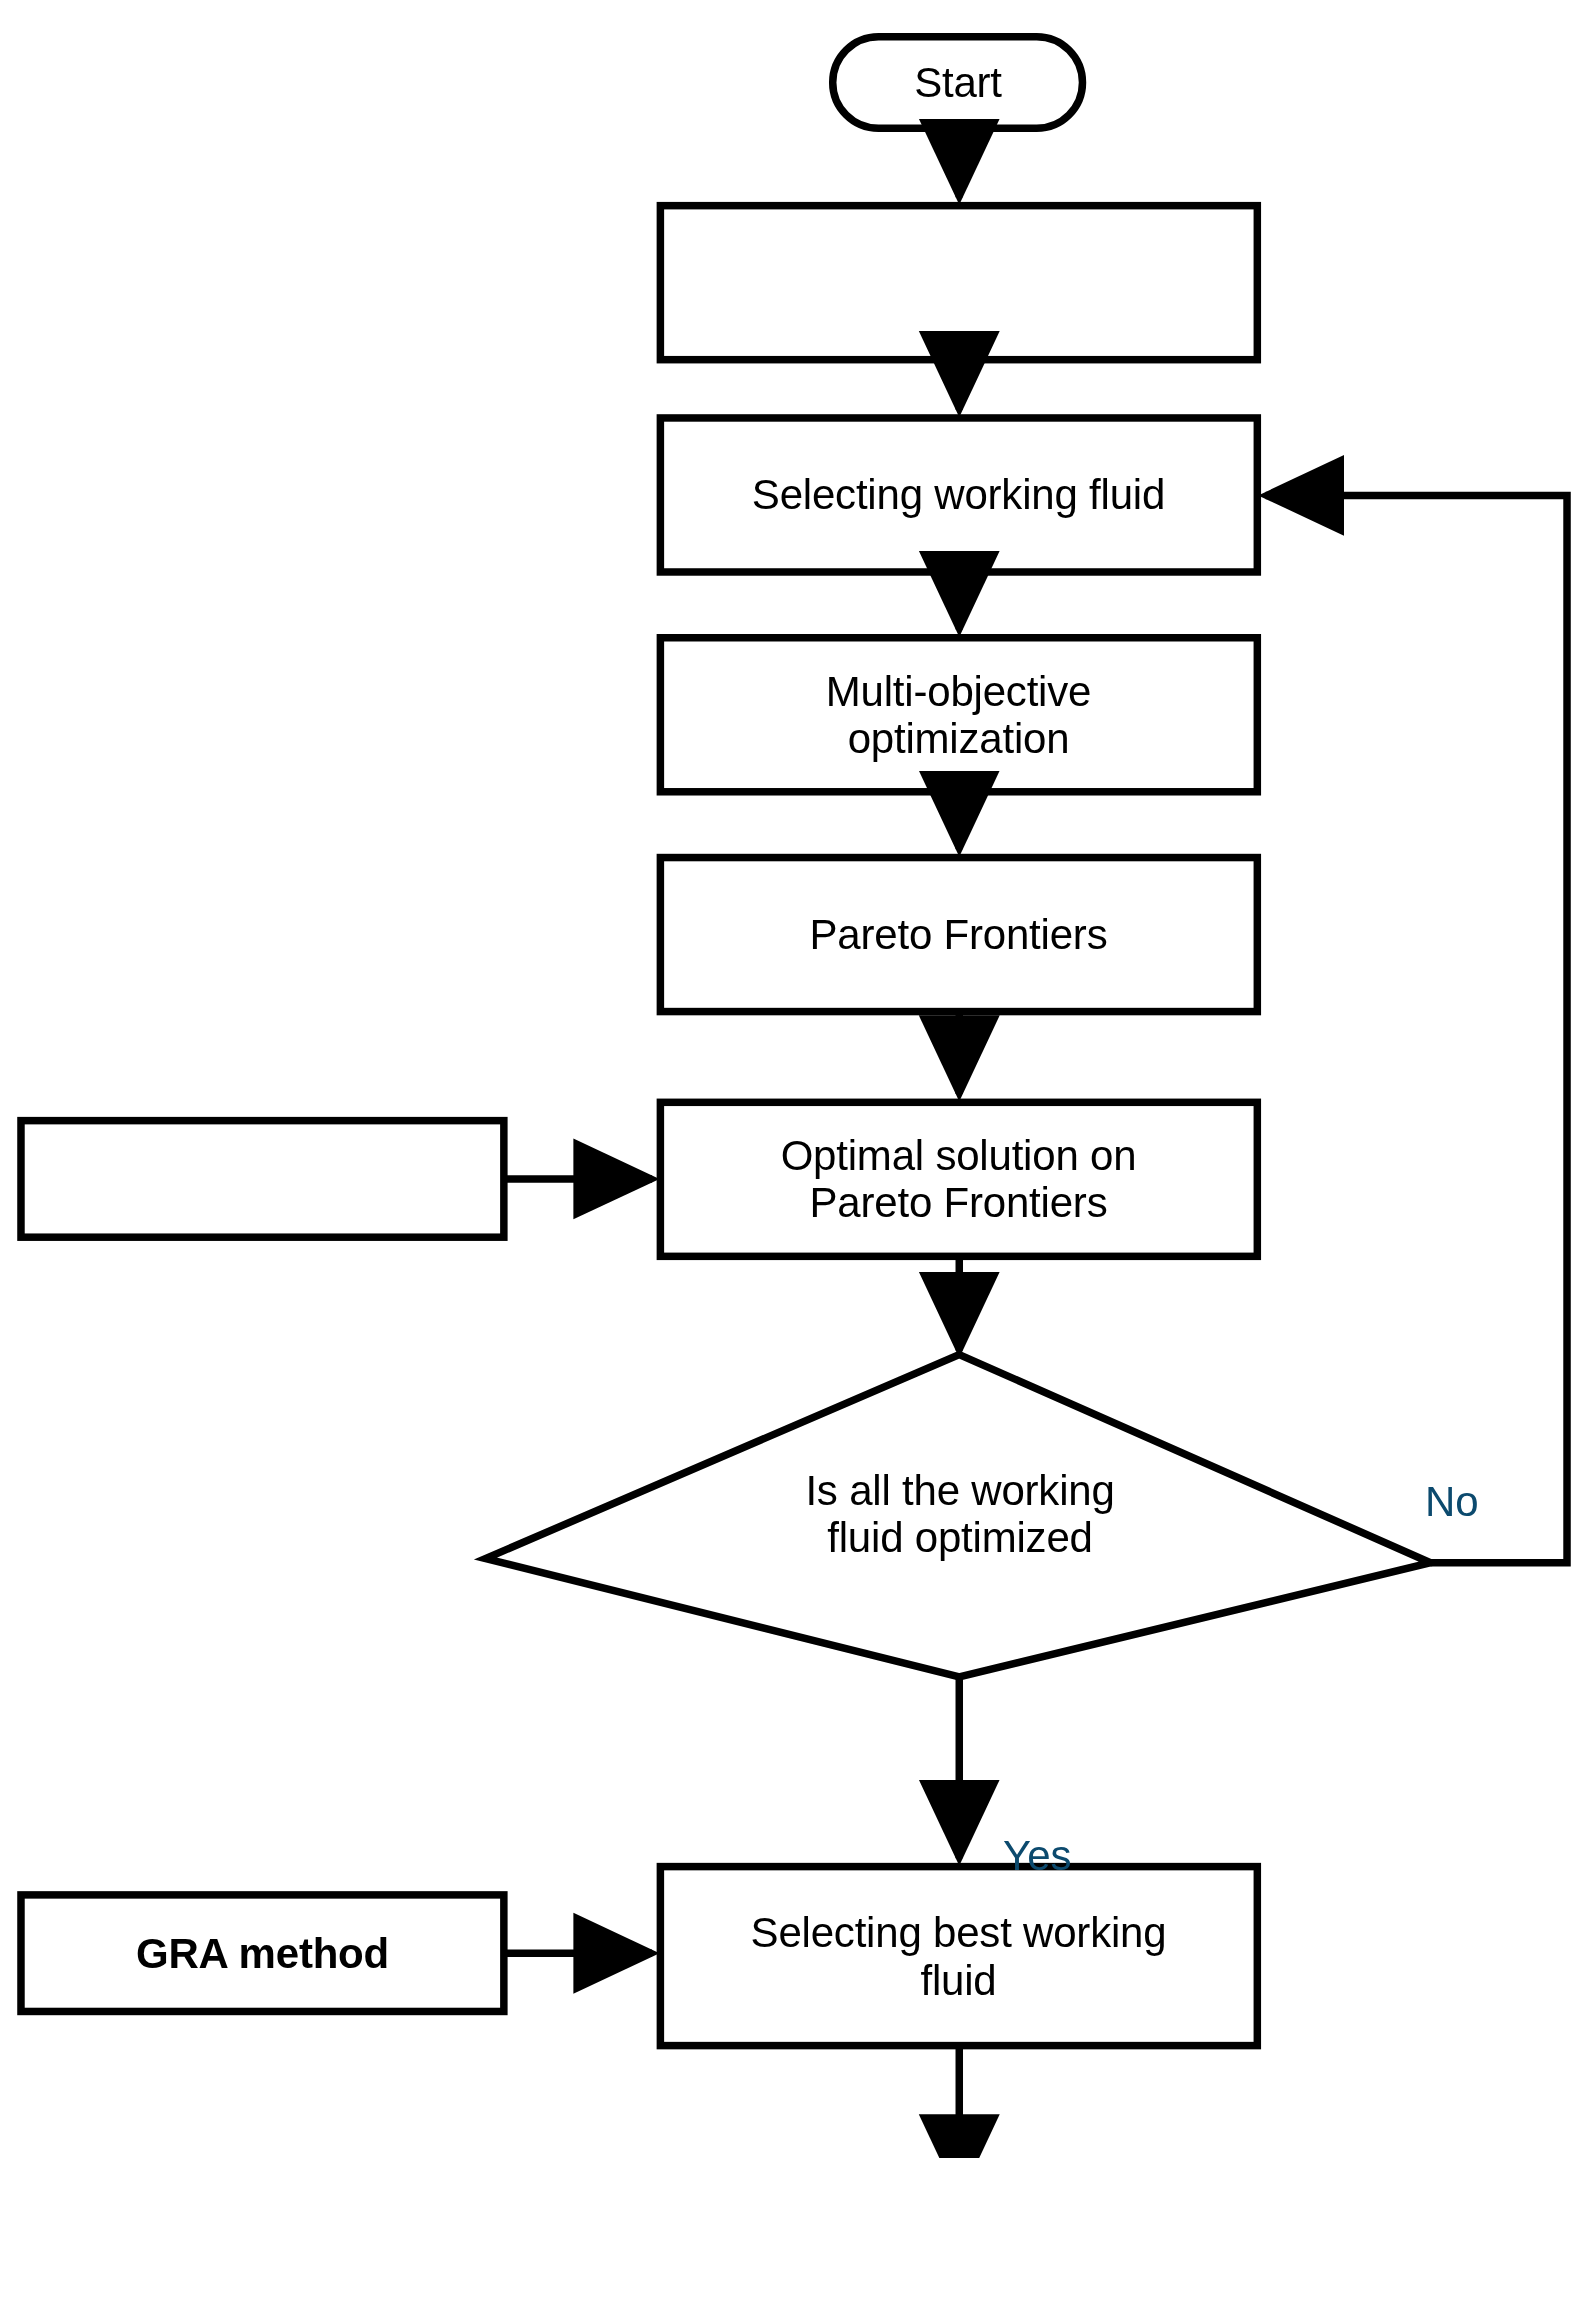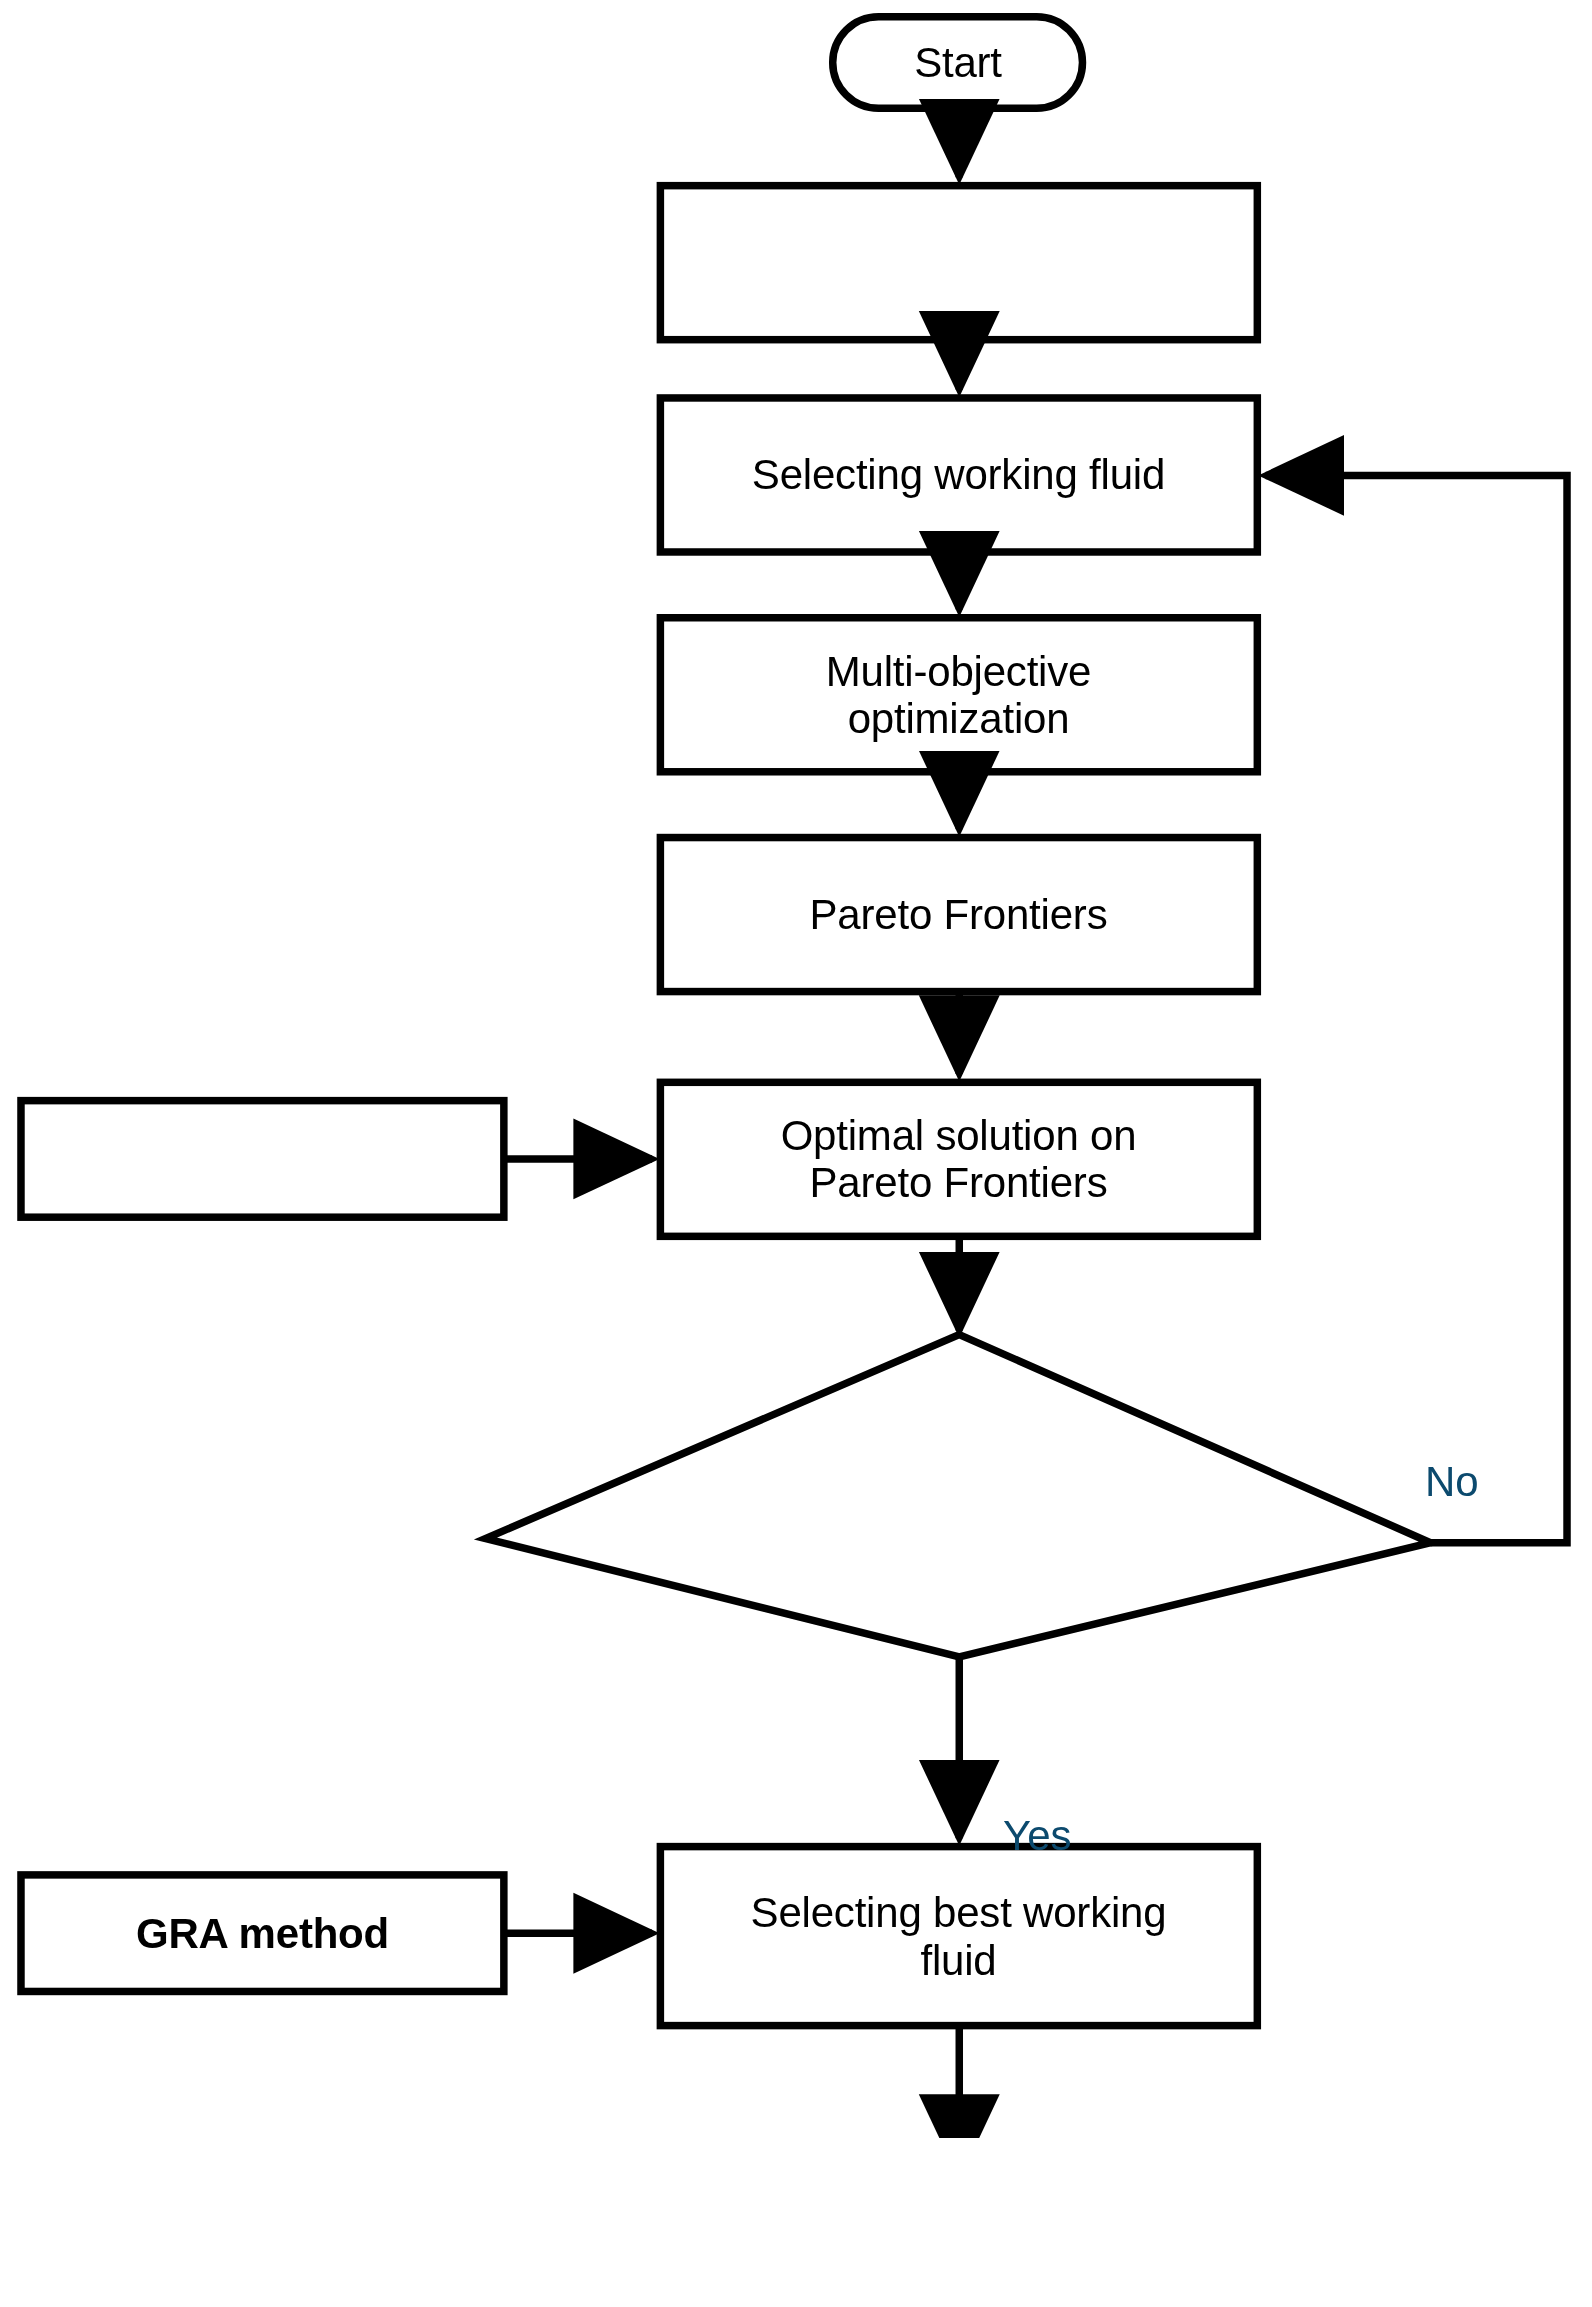--- a/index.html
+++ b/index.html
@@ -10,20 +10,21 @@
   }
   body {
     font-family: "Liberation Sans", sans-serif;
   }
   #canvas {
     position: relative;
     width: 1593px;
     height: 2138px;
     background: #ffffff;
     overflow: hidden;
+    margin-top: 20px;
   }
   #flow-svg {
     position: absolute;
     top: 0;
     left: 0;
     width: 1593px;
     height: 2307px;
   }
   .node-text {
     position: absolute;
@@ -112,20 +113,22 @@
 
   <div class="node-text" style="left:660px; top:618px; width:597px; height:154px;">Multi-objective
 optimization</div>
 
   <div class="node-text" style="left:660px; top:838px; width:597px; height:154px;">Pareto Frontiers</div>
 
 
   <div class="node-text" style="left:660px; top:1082px; width:597px; height:154px;">Optimal solution on
 Pareto Frontiers</div>
 
+  <div class="node-text" style="left:735px; top:1415px; width:450px; height:158px;">Is all the working
+fluid optimized</div>
 
   <div class="node-text" style="left:21px; top:1875px; width:483px; height:117px;font-weight:bold;">GRA method</div>
 
   <div class="node-text" style="left:660px; top:1847px; width:597px; height:179px;">Selecting best working
 fluid</div>
 
   <div class="node-text" style="left:833px; top:2181px; width:250px; height:92px;">End</div>
 
   <div class="edge-label" style="left:1425px; top:1461px;">No</div>
 

